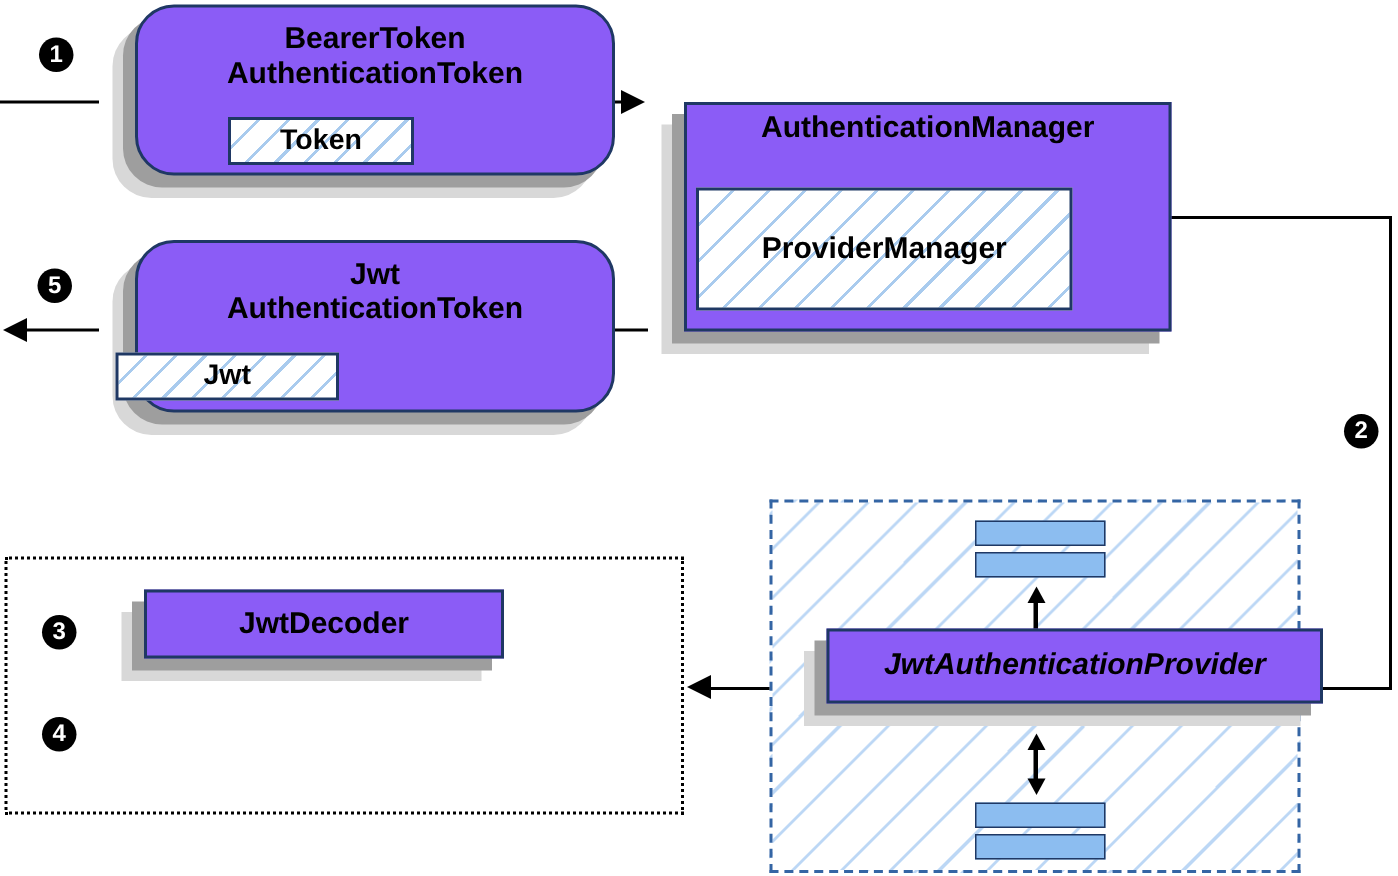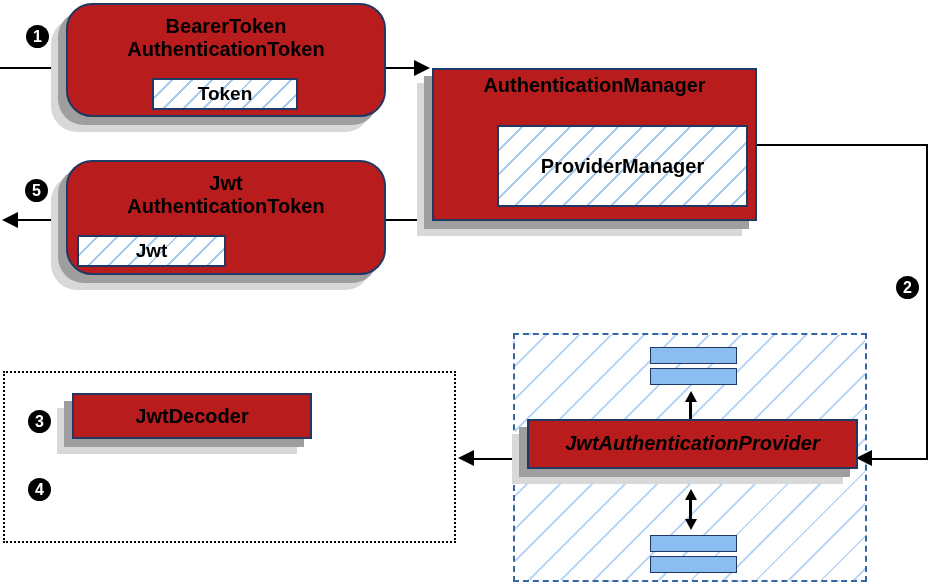--- a/index.html
+++ b/index.html
@@ -3,23 +3,23 @@
 <meta charset="utf-8">
 <style>
   html,body{margin:0;padding:0;background:#fff;}
   #canvas{
     position:relative;width:932px;height:584px;background:#ffffff;overflow:hidden;
     font-family:"Liberation Sans","DejaVu Sans",sans-serif;font-weight:bold;color:#000;
   }
   
   .node{
     position:absolute;box-sizing:border-box;
-    background:#b91c1c;border:2px solid #1f3864;
+    background:#8b5cf6;border:2px solid #1f3864;
     box-shadow:-8px 8px 0 #9e9e9e,-15px 15px 0 #d8d8d8;
-    text-align:center;font-size:20px;
+    text-align:center;font-size:20px;margin-left:24px;
   }
   .rounded{border-radius:26px;}
   .title2{padding-top:10px;line-height:23px;}
   .field{
     position:absolute;box-sizing:border-box;background:#fff;
     border:2px solid #1f3864;text-align:center;font-size:19px;line-height:28px;
   }
   .hatch-sm{
     background-image:repeating-linear-gradient(135deg,rgba(0,0,0,0) 0px,rgba(0,0,0,0) 12px,#a9cbee 12px,#a9cbee 14px);
   }
@@ -86,26 +86,26 @@
   <div class="badge" style="left:26px;top:25px;">1</div>
   <div class="badge" style="left:896px;top:276px;">2</div>
   <div class="badge" style="left:28px;top:410px;">3</div>
   <div class="badge" style="left:28px;top:478px;">4</div>
   <div class="badge" style="left:25px;top:179px;">5</div>
 
   <div class="node rounded title2" style="left:66px;top:3px;width:320px;height:114px;">
     <div>BearerToken</div>
     <div>AuthenticationToken</div>
   </div>
-  <div class="field hatch-sm" style="left:152px;top:78px;width:146px;height:32px;">Token</div>
+  <div class="field hatch-sm" style="left:152px;top:78px;width:124px;height:32px;">Token</div>
 
   <div class="node" style="left:432px;top:68px;width:325px;height:153px;">
     <div style="padding-top:4px;">AuthenticationManager</div>
   </div>
-  <div class="field hatch-md" style="left:497px;top:125px;width:251px;height:82px;font-size:20px;line-height:78px;">ProviderManager</div>
+  <div class="field hatch-md" style="left:464px;top:125px;width:251px;height:82px;font-size:20px;line-height:78px;">ProviderManager</div>
 
   <div class="node rounded title2" style="left:66px;top:160px;width:320px;height:115px;">
     <div>Jwt</div>
     <div>AuthenticationToken</div>
   </div>
   <div class="field hatch-sm" style="left:77px;top:235px;width:149px;height:32px;">Jwt</div>
 
   <div class="heading" style="left:565px;top:266px;width:250px;">
   </div>
 

